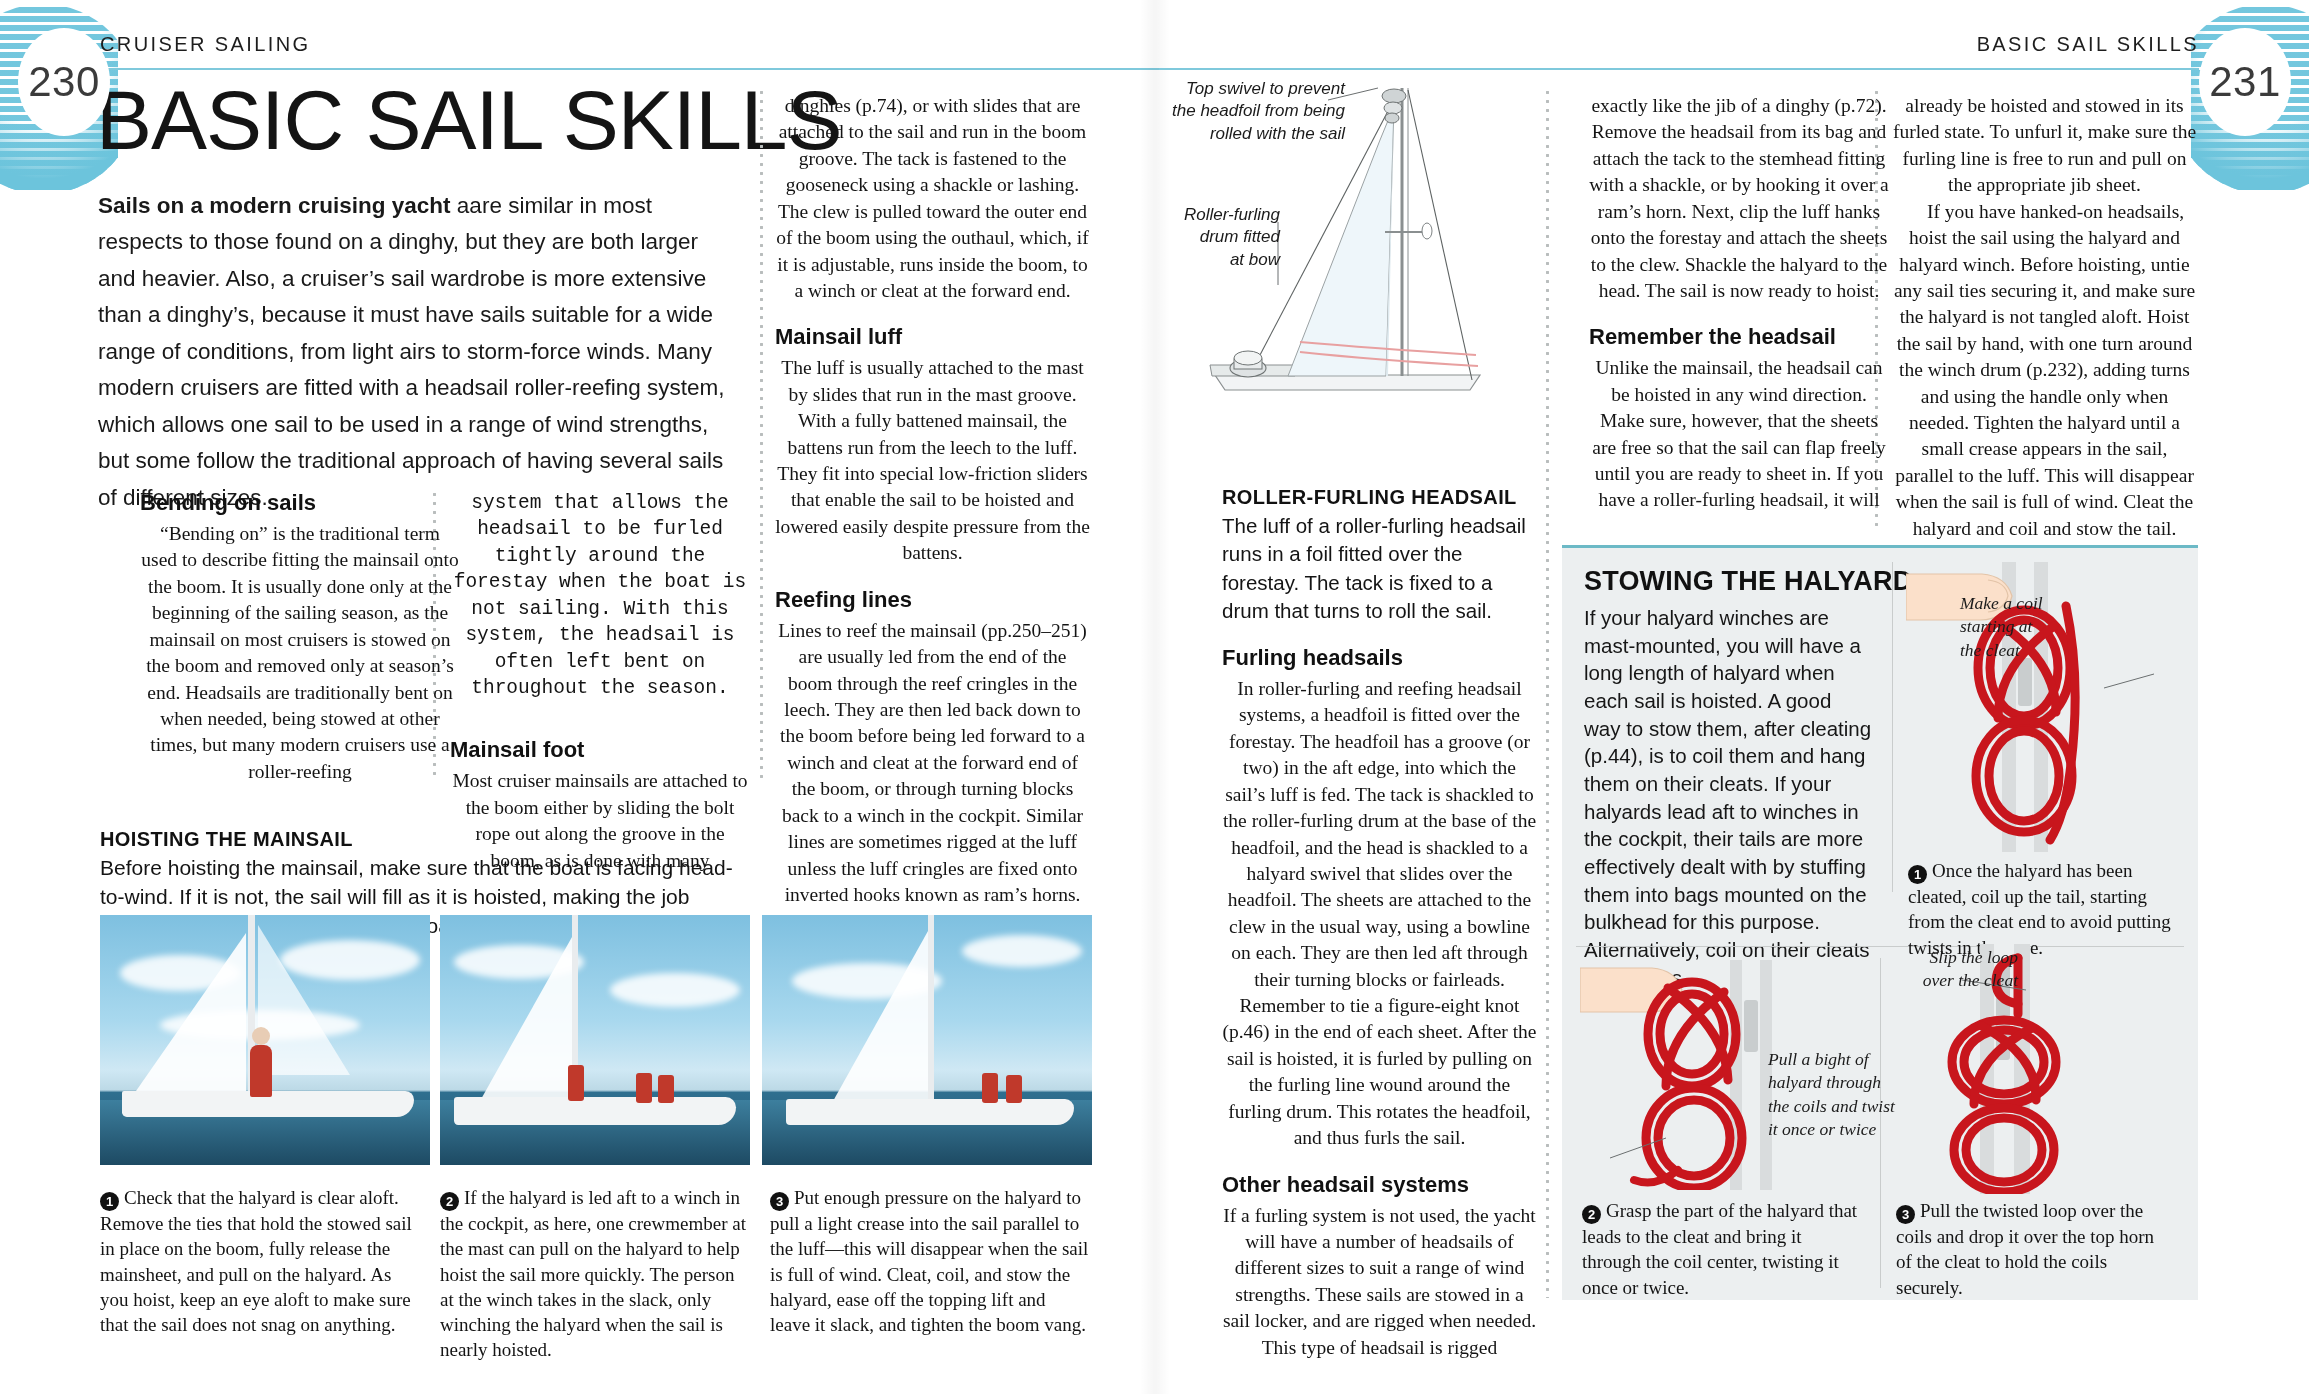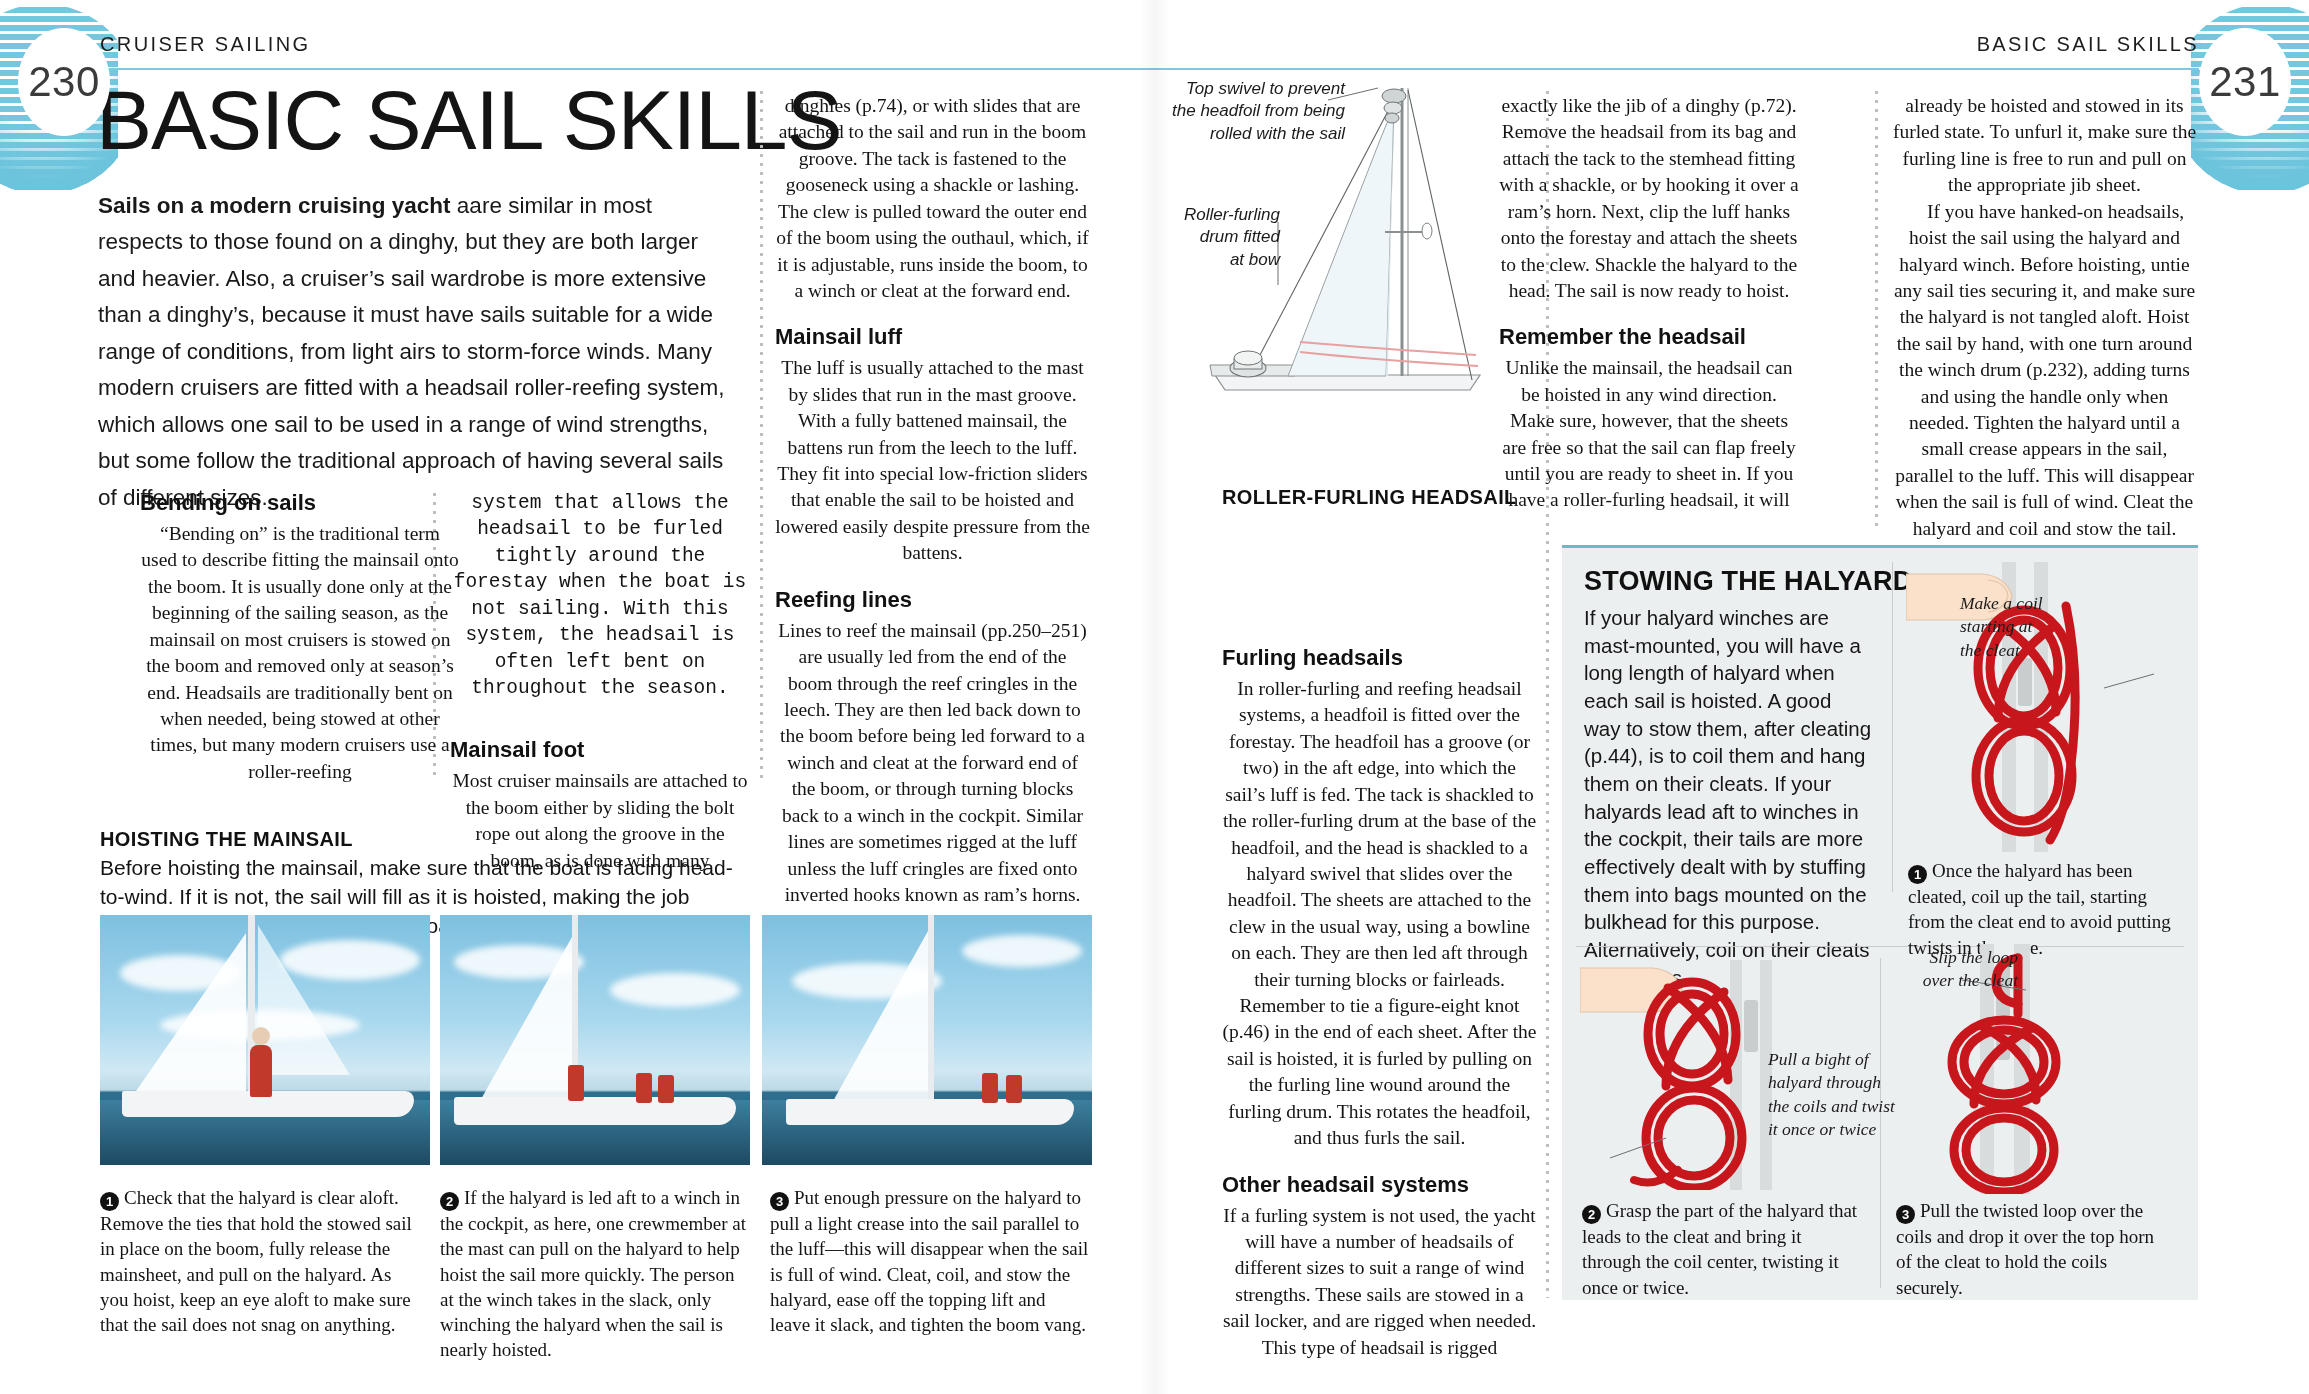--- a/index.html
+++ b/index.html
@@ -316,30 +316,31 @@
     <div class="dlabel" style="left:-10px; top:-2px; width:175px; text-align:right; white-space:pre-line;">Top swivel to prevent
 the headfoil from being
 rolled with the sail</div>
     <div class="dlabel" style="left:-10px; top:124px; width:110px; text-align:right; white-space:pre-line;">Roller-furling
 drum fitted
 at bow</div>
   </div>
 
   <div class="col" style="left:1222px; top:486px; width:310px;">
     <div class="kicker" style="font-size:20px;">ROLLER-FURLING HEADSAIL</div>
+    <div class="kicker-body" style="font-size:20.5px;">The luff of a roller-furling headsail runs in a foil fitted over the forestay. The tack is fixed to a drum that turns to roll the sail.</div>
   </div>
 
   <div class="col" style="left:1222px; top:645px; width:315px;">
     <div class="sans-sub">Furling headsails</div>
     <div class="serif" style="margin-bottom:20px;">In roller-furling and reefing headsail systems, a headfoil is fitted over the forestay. The headfoil has a groove (or two) in the aft edge, into which the sail’s luff is fed. The tack is shackled to the roller-furling drum at the base of the headfoil, and the head is shackled to a halyard swivel that slides over the headfoil. The sheets are attached to the clew in the usual way, using a bowline on each. They are then led aft through their turning blocks or fairleads. Remember to tie a figure-eight knot (p.46) in the end of each sheet. After the sail is hoisted, it is furled by pulling on the furling line wound around the furling drum. This rotates the headfoil, and thus furls the sail.</div>
     <div class="sans-sub">Other headsail systems</div>
     <div class="serif">If a furling system is not used, the yacht will have a number of headsails of different sizes to suit a range of wind strengths. These sails are stowed in a sail locker, and are rigged when needed. This type of headsail is rigged</div>
   </div>
 
-  <div class="col" style="left:1499px; top:93px; width:300px;">
+  <div class="col" style="left:1589px; top:93px; width:300px;">
     <div class="serif" style="margin-bottom:20px;">exactly like the jib of a dinghy (p.72). Remove the headsail from its bag and attach the tack to the stemhead fitting with a shackle, or by hooking it over a ram’s horn. Next, clip the luff hanks onto the forestay and attach the sheets to the clew. Shackle the halyard to the head. The sail is now ready to hoist.</div>
     <div class="sans-sub">Remember the headsail</div>
     <div class="serif">Unlike the mainsail, the headsail can be hoisted in any wind direction. Make sure, however, that the sheets are free so that the sail can flap freely until you are ready to sheet in. If you have a roller-furling headsail, it will</div>
   </div>
 
   <div class="col" style="left:1892px; top:93px; width:305px;">
     <div class="serif">already be hoisted and stowed in its furled state. To unfurl it, make sure the furling line is free to run and pull on the appropriate jib sheet.</div>
     <div class="serif" style="text-indent:22px;">If you have hanked-on headsails, hoist the sail using the halyard and halyard winch. Before hoisting, untie any sail ties securing it, and make sure the halyard is not tangled aloft. Hoist the sail by hand, with one turn around the winch drum (p.232), adding turns and using the handle only when needed. Tighten the halyard until a small crease appears in the sail, parallel to the luff. This will disappear when the sail is full of wind. Cleat the halyard and coil and stow the tail.</div>
   </div>
 

